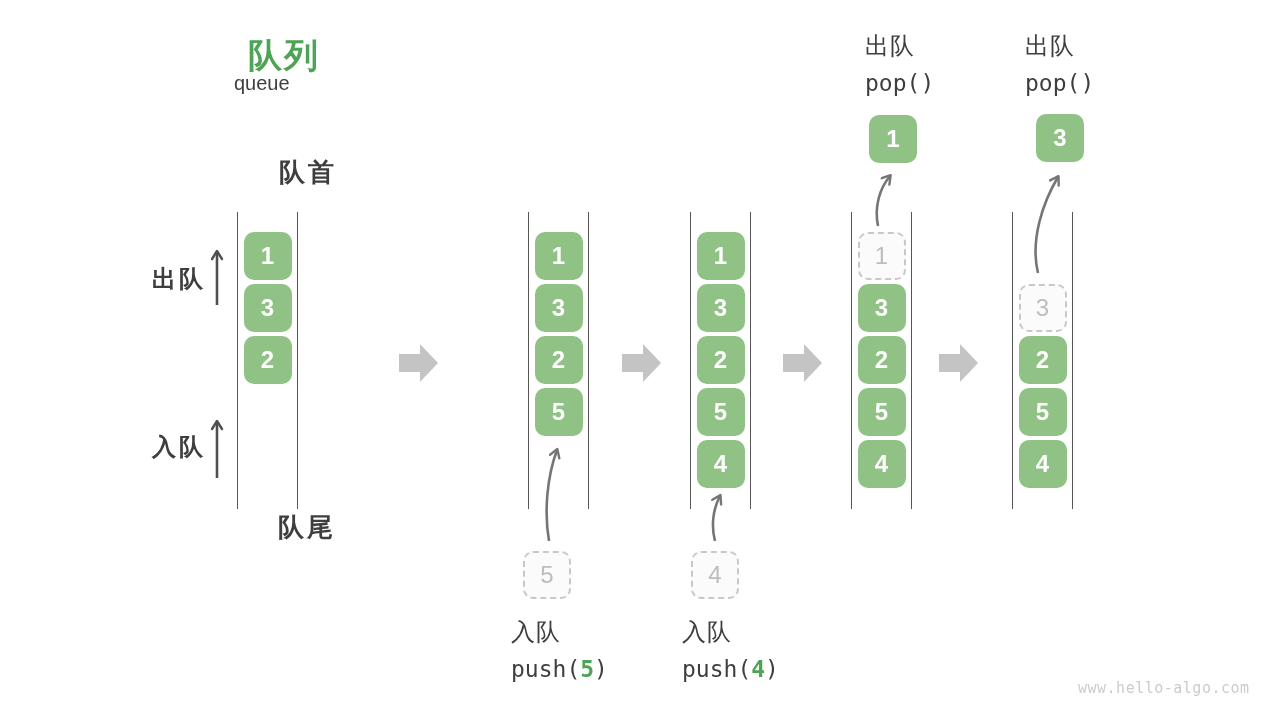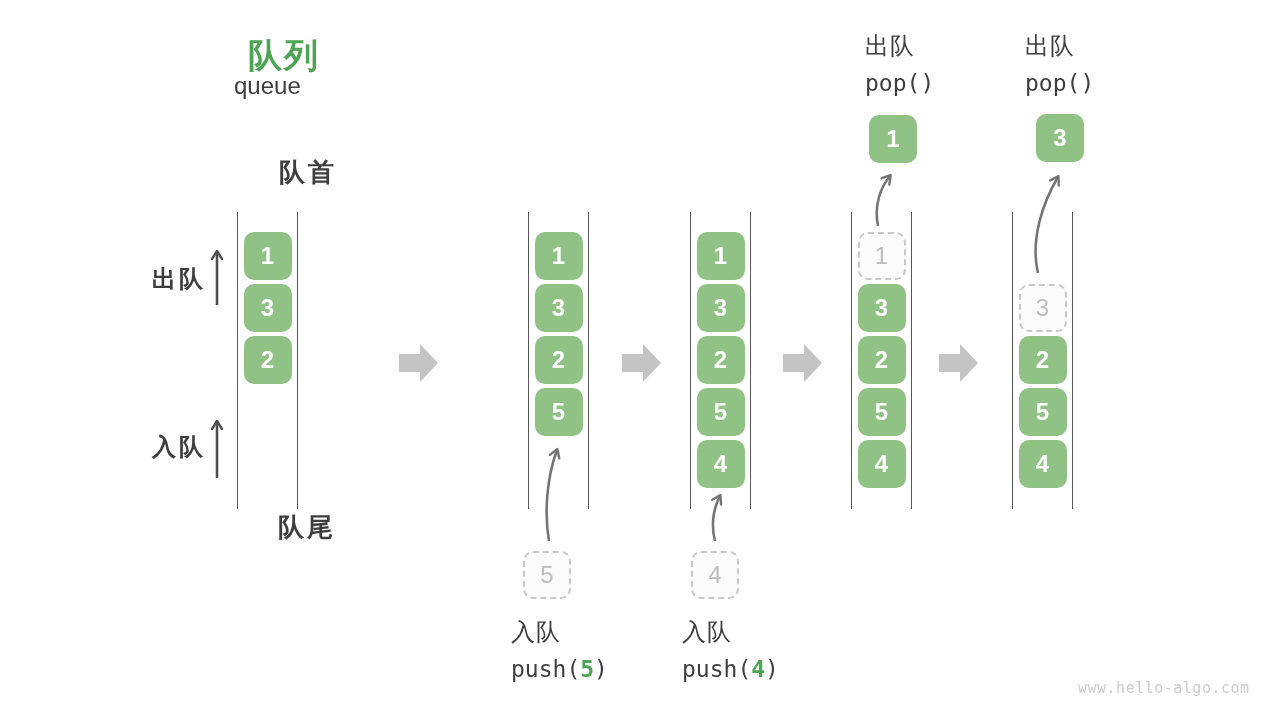--- a/index.html
+++ b/index.html
@@ -4,21 +4,21 @@
 <style>
   html,body{margin:0;padding:0;background:#ffffff;}
   #canvas{
     position:relative;width:1280px;height:720px;background:#ffffff;
     font-family:"Liberation Sans",sans-serif;overflow:hidden;
   }
   .overlay{position:absolute;left:0;top:0;width:1280px;height:720px;}
 
   .title-zh{position:absolute;left:248px;top:33px;font-size:34px;font-weight:700;
     color:var(--accent-green,#4CA454);letter-spacing:2px;}
-  .title-en{position:absolute;left:234px;top:72px;font-size:24px;color:var(--text-dark,#3E3E3E);}
+  .title-en{position:absolute;left:234px;top:72px;font-size:20px;color:var(--text-dark,#3E3E3E);}
 
   .lbl{position:absolute;color:var(--text-dark,#3E3E3E);font-weight:700;letter-spacing:3px;}
   .lbl.endpoint{font-size:26px;margin-left:35px;}
   .lbl.side{font-size:24px;}
 
   .queue{position:absolute;top:212px;width:61px;height:297px;box-sizing:border-box;
     border-left:1.5px solid #565656;border-right:1.5px solid #565656;}
 
   .cell{position:absolute;width:48px;height:48px;border-radius:10px;
     background:var(--box-green,#90C185);color:#ffffff;font-size:24px;font-weight:700;

